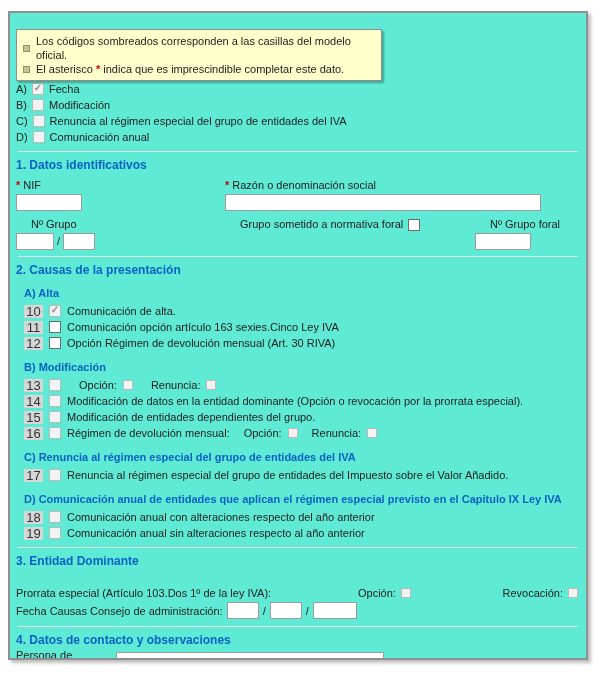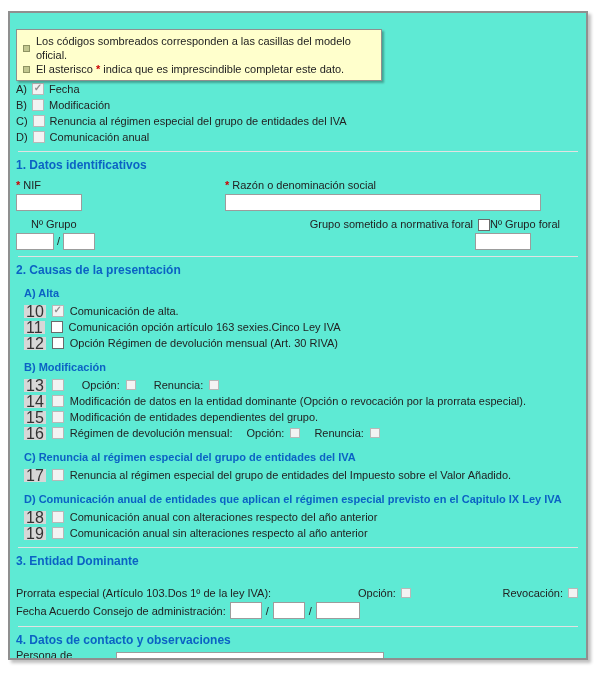--- a/index.html
+++ b/index.html
@@ -30,37 +30,37 @@
   
   .stitle{color:#0b62c4;font-weight:bold;font-size:12px;line-height:14px;margin:6px 0 4px 0;}
   .sub{color:#0b62c4;font-weight:bold;font-size:11px;line-height:14px;margin:9px 0 3px 8px;}
   .sep{border:0;border-top:1px solid #e2e2e2;margin:6px 2px 5px 2px;}
   
   .opt-row{display:flex;align-items:center;gap:5px;height:16px;}
   
   .crow{display:flex;align-items:center;gap:6px;height:16px;margin-left:8px;}
   .code{
     display:inline-block;background:#d7d7d7;color:#333;min-width:15px;
-    padding:0 2px;height:13px;line-height:13px;text-align:center;font-size:16px;
+    padding:0 2px;height:13px;line-height:13px;text-align:center;font-size:13px;
   }
   
   .cb{
     display:inline-flex;align-items:center;justify-content:center;
     width:12px;height:12px;box-sizing:border-box;flex:0 0 auto;
     border:1px solid #6b6b6b;background:#fff;
   }
   .cb.dis{border-color:#b8b8b8;background:#f3f3f3;}
   .cb.sm{width:10px;height:10px;}
   .cb .glyph{font-size:10px;line-height:10px;color:#8f8f8f;font-weight:bold;transform:translateY(-1px);}
   .optlbl{margin-left:12px;}
   .optlbl.tight{margin-left:8px;}
   
   .frow{display:flex;align-items:center;line-height:15px;}
   .c1{flex:0 0 209px;display:flex;align-items:center;gap:3px;}
-  .c2{flex:0 0 250px;display:flex;align-items:center;gap:5px;justify-content:flex-end;}
+  .c2{flex:0 0 250px;display:flex;align-items:center;gap:5px;}
   .c3{flex:1 1 auto;display:flex;align-items:center;gap:3px;}
   .inp{
     box-sizing:border-box;height:17px;border:1px solid #9c9c9c;background:#fff;
     font-family:"Liberation Sans", sans-serif;font-size:11px;padding:1px 2px;margin:0;
   }
   
   .prow{display:flex;align-items:center;height:17px;margin-top:16px;}
   .plabel{flex:0 0 342px;}
   .pog{display:inline-flex;align-items:center;gap:5px;}
   .pog.right{margin-left:auto;margin-right:2px;}
@@ -220,21 +220,21 @@
       <span class="pog">
         <span>Opción:</span>
         <span class="cb sm dis"></span>
       </span>
       <span class="pog right">
         <span>Revocación:</span>
         <span class="cb sm dis"></span>
       </span>
     </div>
     <div class="fech">
-      <span>Fecha Acuerdo Consejo de administración:</span>
+      <span>Fecha Causas Consejo de administración:</span>
       <input class="inp" style="width: 32px;">
       <span>/</span>
       <input class="inp" style="width: 32px;">
       <span>/</span>
       <input class="inp" style="width: 44px;">
     </div>
 
     <hr class="sep">
 
     <div class="stitle">4. Datos de contacto y observaciones</div>

